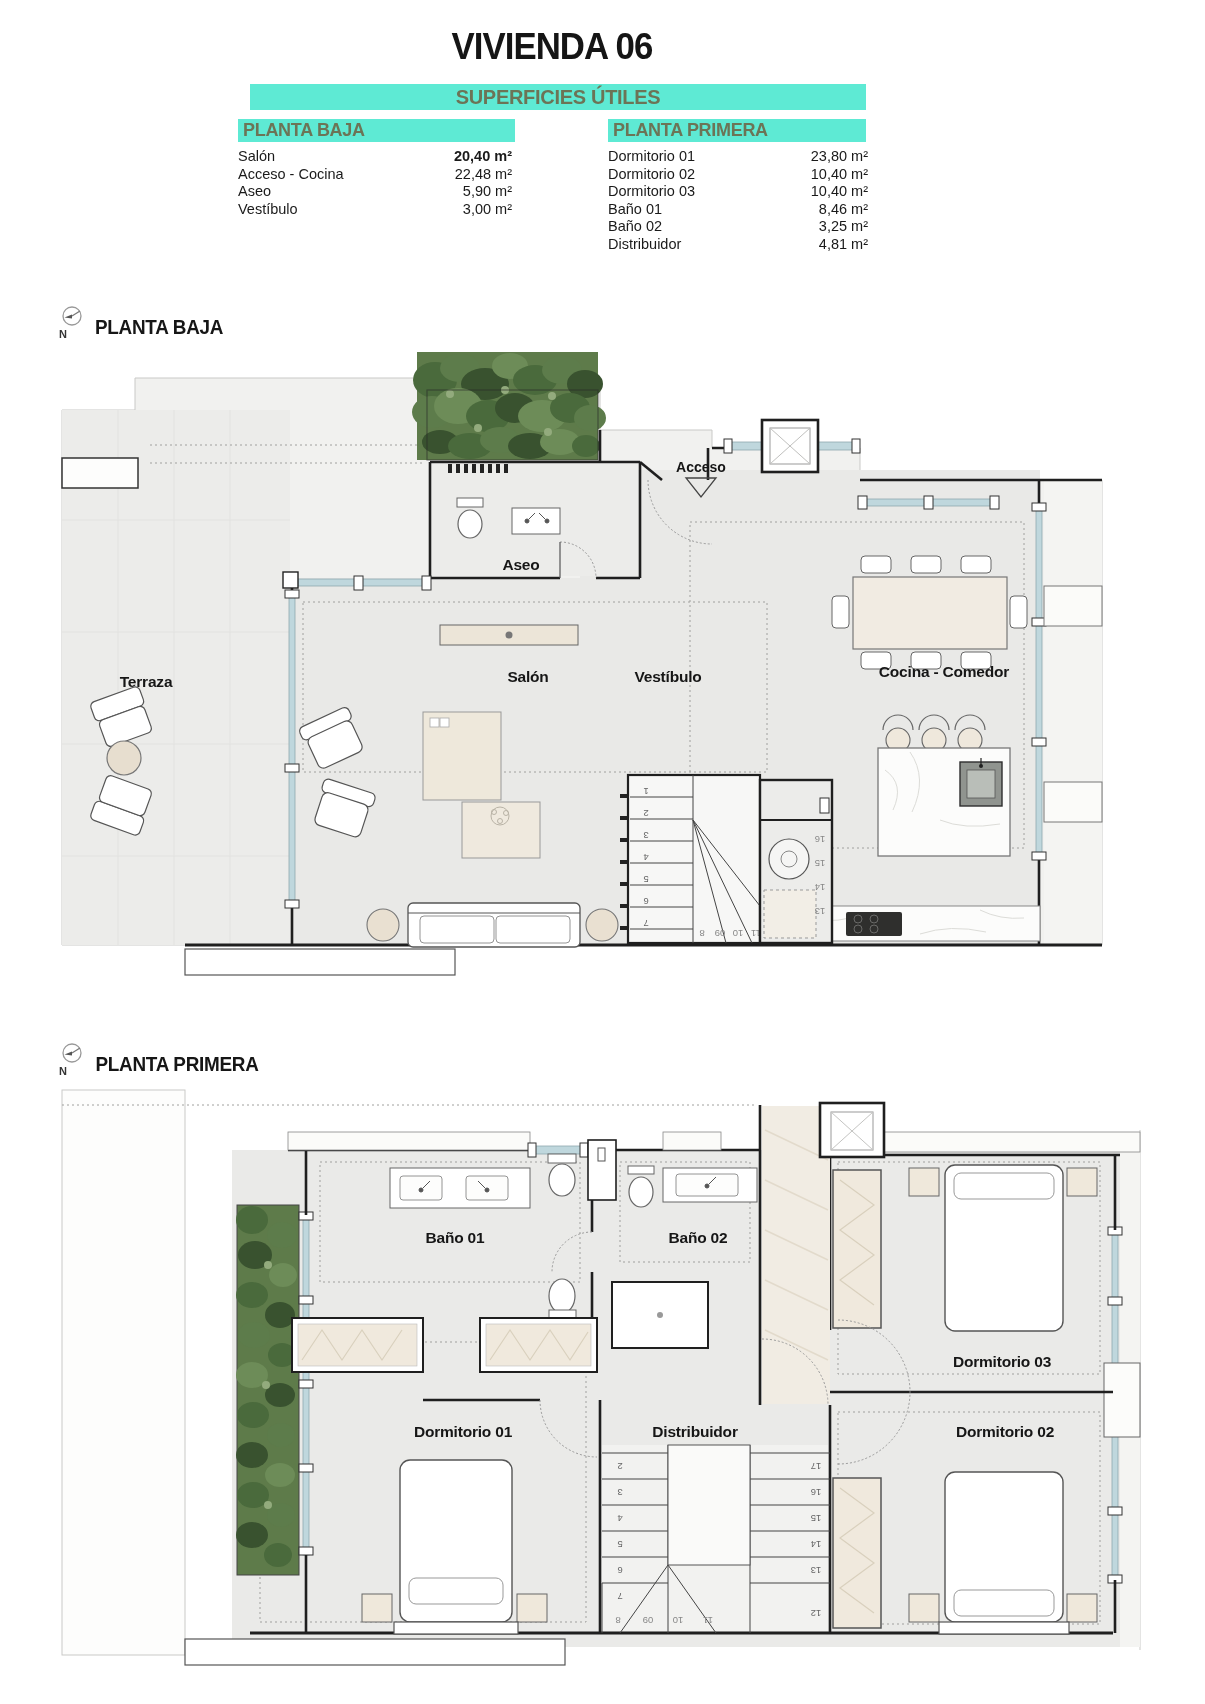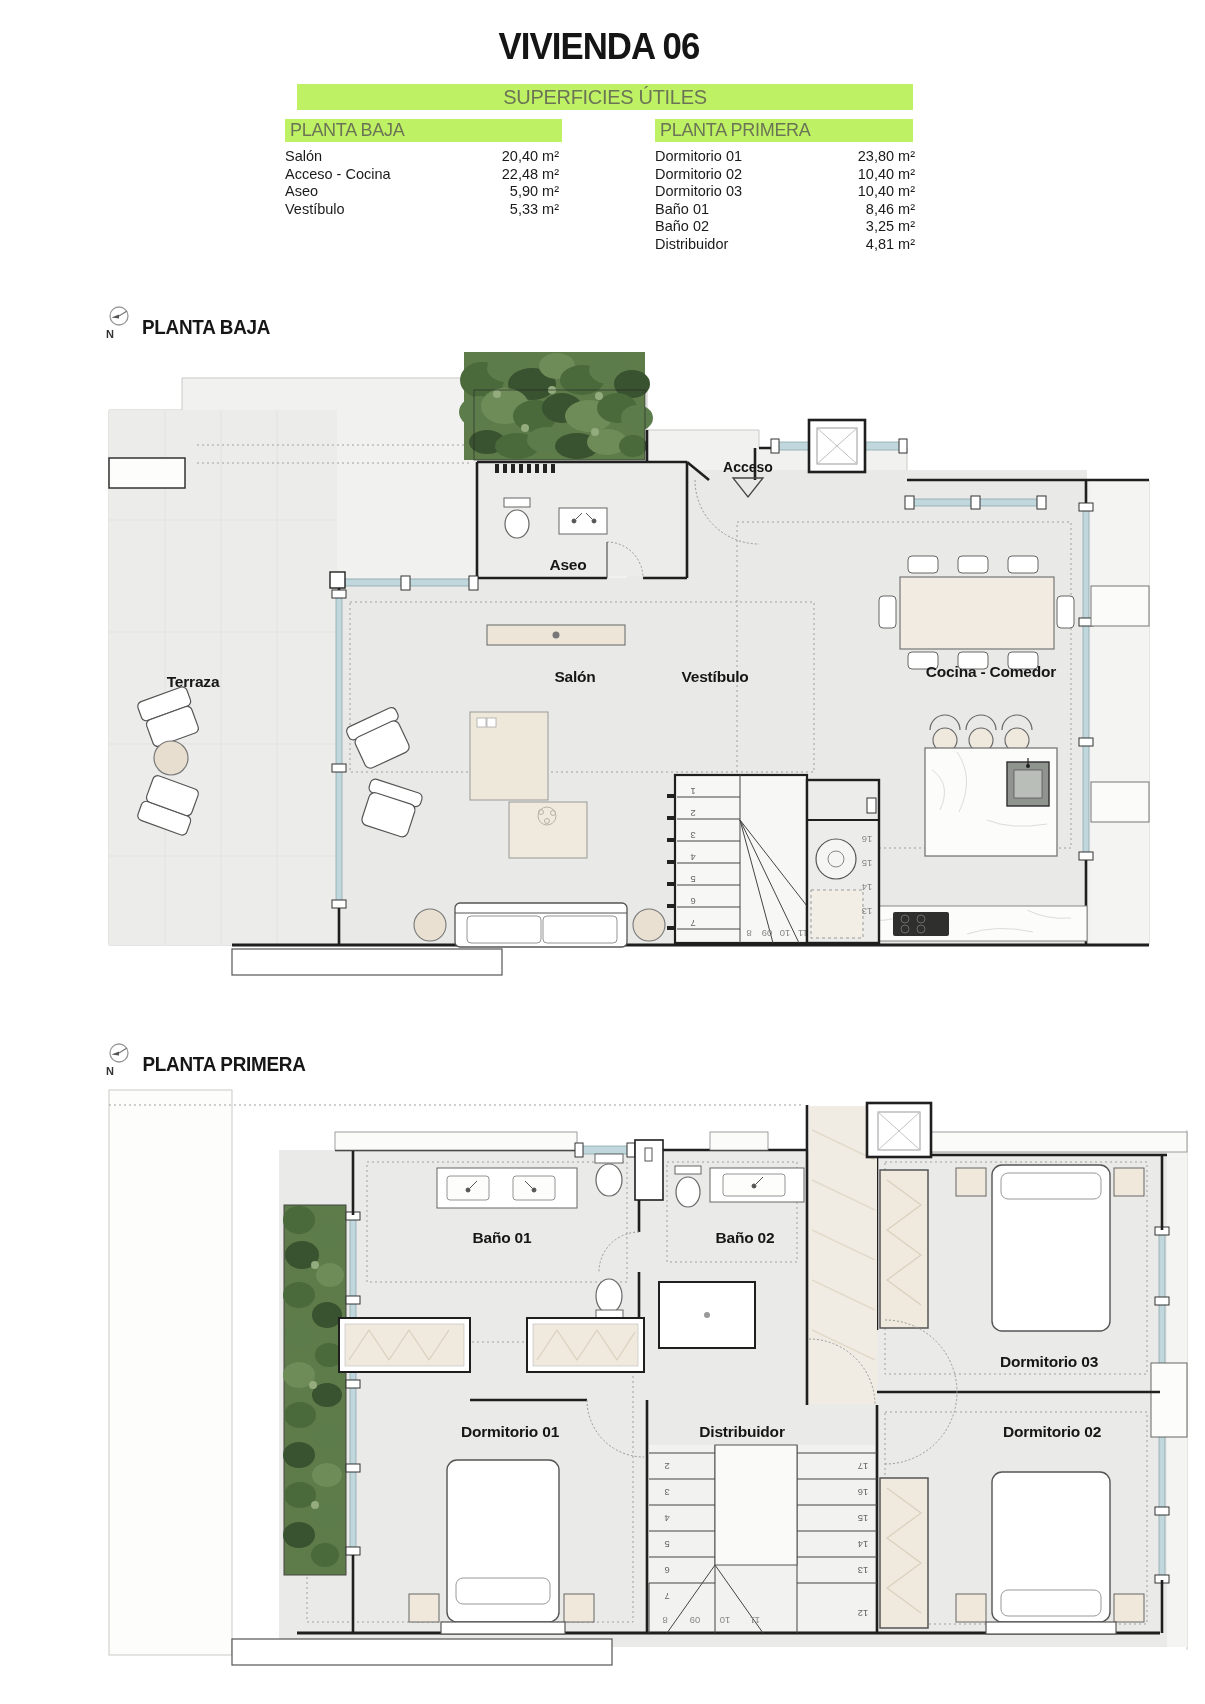--- a/index.html
+++ b/index.html
@@ -1,22 +1,22 @@
 <!DOCTYPE html>
 <html><head>
 <meta charset="utf-8">
 <style>
   html,body{margin:0;padding:0;background:#ffffff;}
   body{width:1205px;height:1704px;position:relative;font-family:"Liberation Sans",sans-serif;color:#181818;overflow:hidden;}
-  #page{position:absolute;inset:0;background:#fff;margin-left:47px;}
+  #page{position:absolute;inset:0;background:#fff;}
   .abs{position:absolute;}
   
   #main-title{left:0;top:26px;width:1103px;text-align:center;font-size:37px;font-weight:700;letter-spacing:-1px;color:#151515;}
   #main-title span{display:inline-block;transform:scaleX(.94);}
-  .greenbar{background:#bef264;color:#6c7456;font-weight:400;}
+  .greenbar{background:#5eead4;color:#6c7456;font-weight:700;}
   #subtitle-bar{left:250px;top:84px;width:616px;height:26px;line-height:26px;text-align:center;font-size:20px;letter-spacing:-.3px;}
   .tbl-title{height:23px;line-height:23px;font-size:18px;padding-left:5px;letter-spacing:-.3px;}
   .tbl-rows{font-size:14.5px;line-height:17.6px;color:#1a1a1a;}
   .tbl-row{display:flex;justify-content:space-between;}
   .tbl-row .v{text-align:right;}
   #tbl-left{left:238px;top:119px;width:298px;}
   #tbl-left .tbl-title{width:272px;}
   #tbl-right{left:608px;top:119px;width:260px;}
   #tbl-right .tbl-title{width:253px;}
   .tbl-rows{margin-top:6px;}
@@ -40,33 +40,33 @@
 
   <div class="abs greenbar" id="subtitle-bar">
     <span>SUPERFICIES ÚTILES</span>
   </div>
 
   <div class="abs" id="tbl-left">
     <div class="greenbar tbl-title">PLANTA BAJA</div>
     <div class="tbl-rows">
       <div class="tbl-row">
           <span>Salón</span>
-          <span class="v" style="padding-right:24px;">20,40 m²</span>
+          <span class="v" style="padding-right:24px;font-weight:bold;">20,40 m²</span>
         </div>
       <div class="tbl-row">
           <span>Acceso - Cocina</span>
           <span class="v" style="padding-right:24px;">22,48 m²</span>
         </div>
       <div class="tbl-row">
           <span>Aseo</span>
           <span class="v" style="padding-right:24px;">5,90 m²</span>
         </div>
       <div class="tbl-row">
           <span>Vestíbulo</span>
-          <span class="v" style="padding-right:24px;">5,33 m²</span>
+          <span class="v" style="padding-right:24px;">3,00 m²</span>
         </div>
     </div>
   </div>
 
   <div class="abs" id="tbl-right">
     <div class="greenbar tbl-title">PLANTA PRIMERA</div>
     <div class="tbl-rows">
       <div class="tbl-row">
           <span>Dormitorio 01</span>
           <span class="v">23,80 m²</span>

